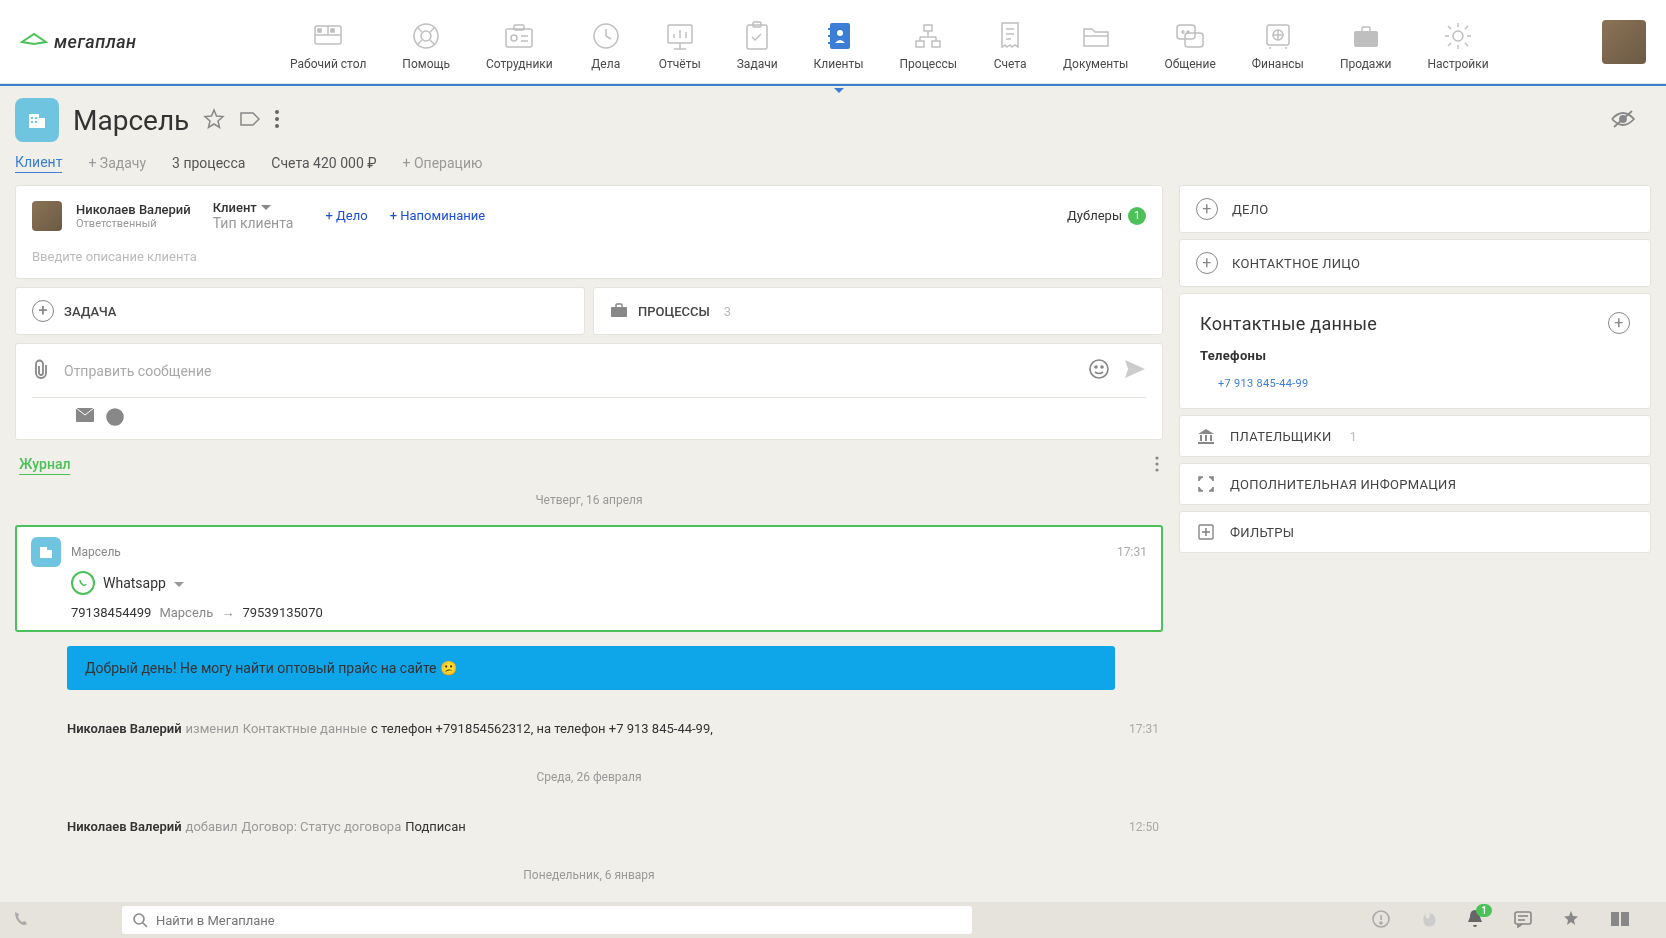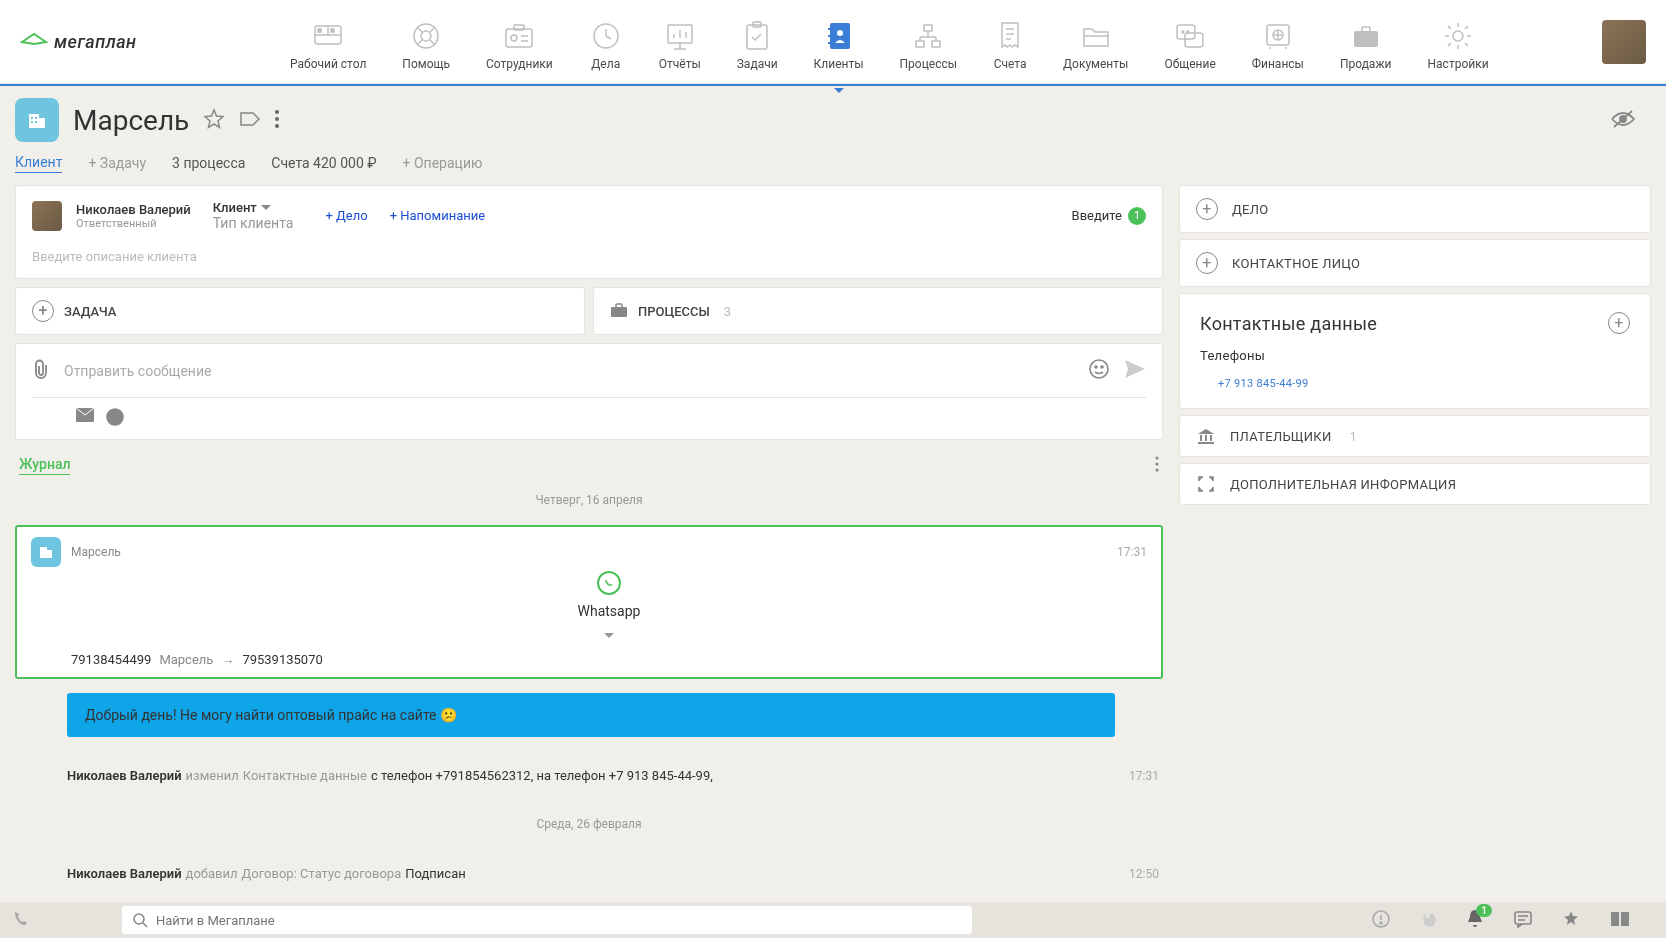--- a/index.html
+++ b/index.html
@@ -62,38 +62,38 @@
 .journal-title span.jt { color:#4cc159; font-size:14px; font-weight:500; border-bottom:1px solid #4cc159; padding-bottom:2px; }
 .journal-title .dots { margin-left:auto; cursor:pointer; }
 
 .date-sep { text-align:center; color:#999; font-size:12px; padding:10px 0; }
 .log-card { border:2px solid #4cc159; border-radius:3px; background:#fff; padding:10px 14px; }
 .log-row1 { display:flex; align-items:center; gap:10px; }
 .log-comp-icon { width:30px; height:30px; border-radius:6px; background:#6fc5e0; display:flex; align-items:center; justify-content:center; }
 .log-comp-icon svg{ fill:#fff; width:16px; height:16px;}
 .log-sender { font-size:12px; color:#888; }
 .log-time { margin-left:auto; color:#aaa; font-size:12px; }
-.log-row2 { display:flex; align-items:center; gap:8px; margin-top:4px; margin-left:40px;flex-direction:column; }
+.log-row2 { display:flex; align-items:center; gap:8px; margin-top:4px; margin-left:40px; }
 .wa-icon { width:24px; height:24px; border:2px solid #4cc159; border-radius:50%; display:flex; align-items:center; justify-content:center; }
 .log-row3 { margin-top:10px; margin-left:40px; display:flex; align-items:center; gap:8px; font-size:13px; }
 .phone-gray { color:#888; }
 .arrow { color:#888; }
 
 .bubble { background:#0ea5e9; border-radius:3px; padding:14px 18px; margin:6px 0 6px 52px; width:calc(100% - 100px); font-size:14px; color:#333; }
 .sys-row { display:flex; align-items:center; margin:2px 0 2px 52px; width:calc(100% - 52px); border-top:1px solid #eee; padding:14px 0; font-size:13px; }
 .sys-row .time { margin-left:auto; color:#aaa; font-size:12px; padding-right:4px; }
 .sys-row .strong { font-weight:600; }
 .sys-row .verb { color:#999; margin:0 4px; }
 .sys-row .section { color:#999; margin-right:4px; }
 
 .right-card { background:#fff; border:1px solid #e5e3dc; border-radius:3px; padding:12px 16px; display:flex; align-items:center; gap:14px; font-size:13px; color:#444; letter-spacing:.3px; }
 .right-card.plain { flex-direction:column; align-items:stretch; padding:18px 20px; gap:14px; }
 .right-section-title { font-size:18px; font-weight:400; color:#333; display:flex; align-items:center; }
 .right-section-title .plus { margin-left:auto; }
-.right-sub { font-size:13px; color:#333; font-weight:400;}
+.right-sub { font-size:13px; color:#333; font-weight:700;}
 .phone-link { color:#3b7ed5; font-size:11px; padding-left:18px; }
 .right-icon { width:20px; display:flex; justify-content:center; }
 .right-icon svg { fill:#888; }
 
 .bottombar { position:fixed; bottom:0; left:0; right:0; height:36px; background:#e5e3dc; display:flex; align-items:center; padding:0 12px; gap:12px; }
 .search-box { flex:1; max-width:850px; background:#fff; border-radius:3px; height:28px; display:flex; align-items:center; padding:0 10px; gap:8px; margin-left:80px;}
 .search-box input { border:none; outline:none; flex:1; font-size:13px; background:transparent;}
 .bottom-icons { display:flex; gap:30px; margin-left:auto; align-items:center; padding-right:24px;}
 .bottom-icons .bi { position:relative; color:#888; cursor:pointer; }
 .notif-badge { position:absolute; top:-5px; right:-8px; background:#4cc159; color:#fff; font-size:10px; border-radius:8px; padding:1px 5px; font-weight:600; }
@@ -325,21 +325,21 @@
               <span>Клиент</span> 
               <svg width="10" height="6" viewBox="0 0 10 6" fill="#888">
                 <path d="M0 0 l5 5 l5 -5 z"></path>
               </svg>
             </div>
           <div class="client-type-sub">Тип клиента</div>
         </div>
         <span class="link-btn" style="margin-left:18px">+ Дело</span>
         <span class="link-btn" style="margin-left:8px">+ Напоминание</span>
         <div class="spacer"></div>
-        <span><span>Введите</span><span class="badge-green">1</span></span>
+        <span><span>Дублеры</span><span class="badge-green">1</span></span>
       </div>
       <div class="desc-row">Введите описание клиента</div>
     </div>
 
     <div class="two-cols">
       <div class="card half-card">
           <span class="circle-plus">+</span>
           <span>ЗАДАЧА</span>
         </div>
       <div class="card half-card">
@@ -475,20 +475,30 @@
         <span>ПЛАТЕЛЬЩИКИ</span>
         <span class="count-muted">1</span>
       </div>
     <div class="right-card">
         <span class="right-icon">
           <svg width="16" height="16" viewBox="0 0 16 16" fill="none" stroke="#888" stroke-width="1.6">
             <path d="M1 5 v-4 h4 M15 5 v-4 h-4 M1 11 v4 h4 M15 11 v4 h-4"></path>
           </svg>
         </span>
         <span>ДОПОЛНИТЕЛЬНАЯ ИНФОРМАЦИЯ</span>
+      </div>
+    <div class="right-card">
+        <span class="right-icon">
+          <svg width="16" height="16" viewBox="0 0 16 16">
+            <rect x="1" y="1" width="14" height="14" rx="1" fill="none" stroke="#888" stroke-width="1.4"></rect>
+            <line x1="8" y1="4" x2="8" y2="12" stroke="#888" stroke-width="1.6"></line>
+            <line x1="4" y1="8" x2="12" y2="8" stroke="#888" stroke-width="1.6"></line>
+          </svg>
+        </span>
+        <span>ФИЛЬТРЫ</span>
       </div>
   </div>
 </div>
 
 <div class="bottombar">
   <span><svg width="18" height="18" viewBox="0 0 18 18" fill="#aaa">
         <path d="M3 2 q0 8 6 12 q3 2 6 0 l-2 -3 l-3 1 q-3 -2 -4 -5 l1 -3 z"></path>
       </svg></span>
   <div class="search-box">
     <svg width="16" height="16" viewBox="0 0 16 16" fill="none" stroke="#888" stroke-width="1.6">

